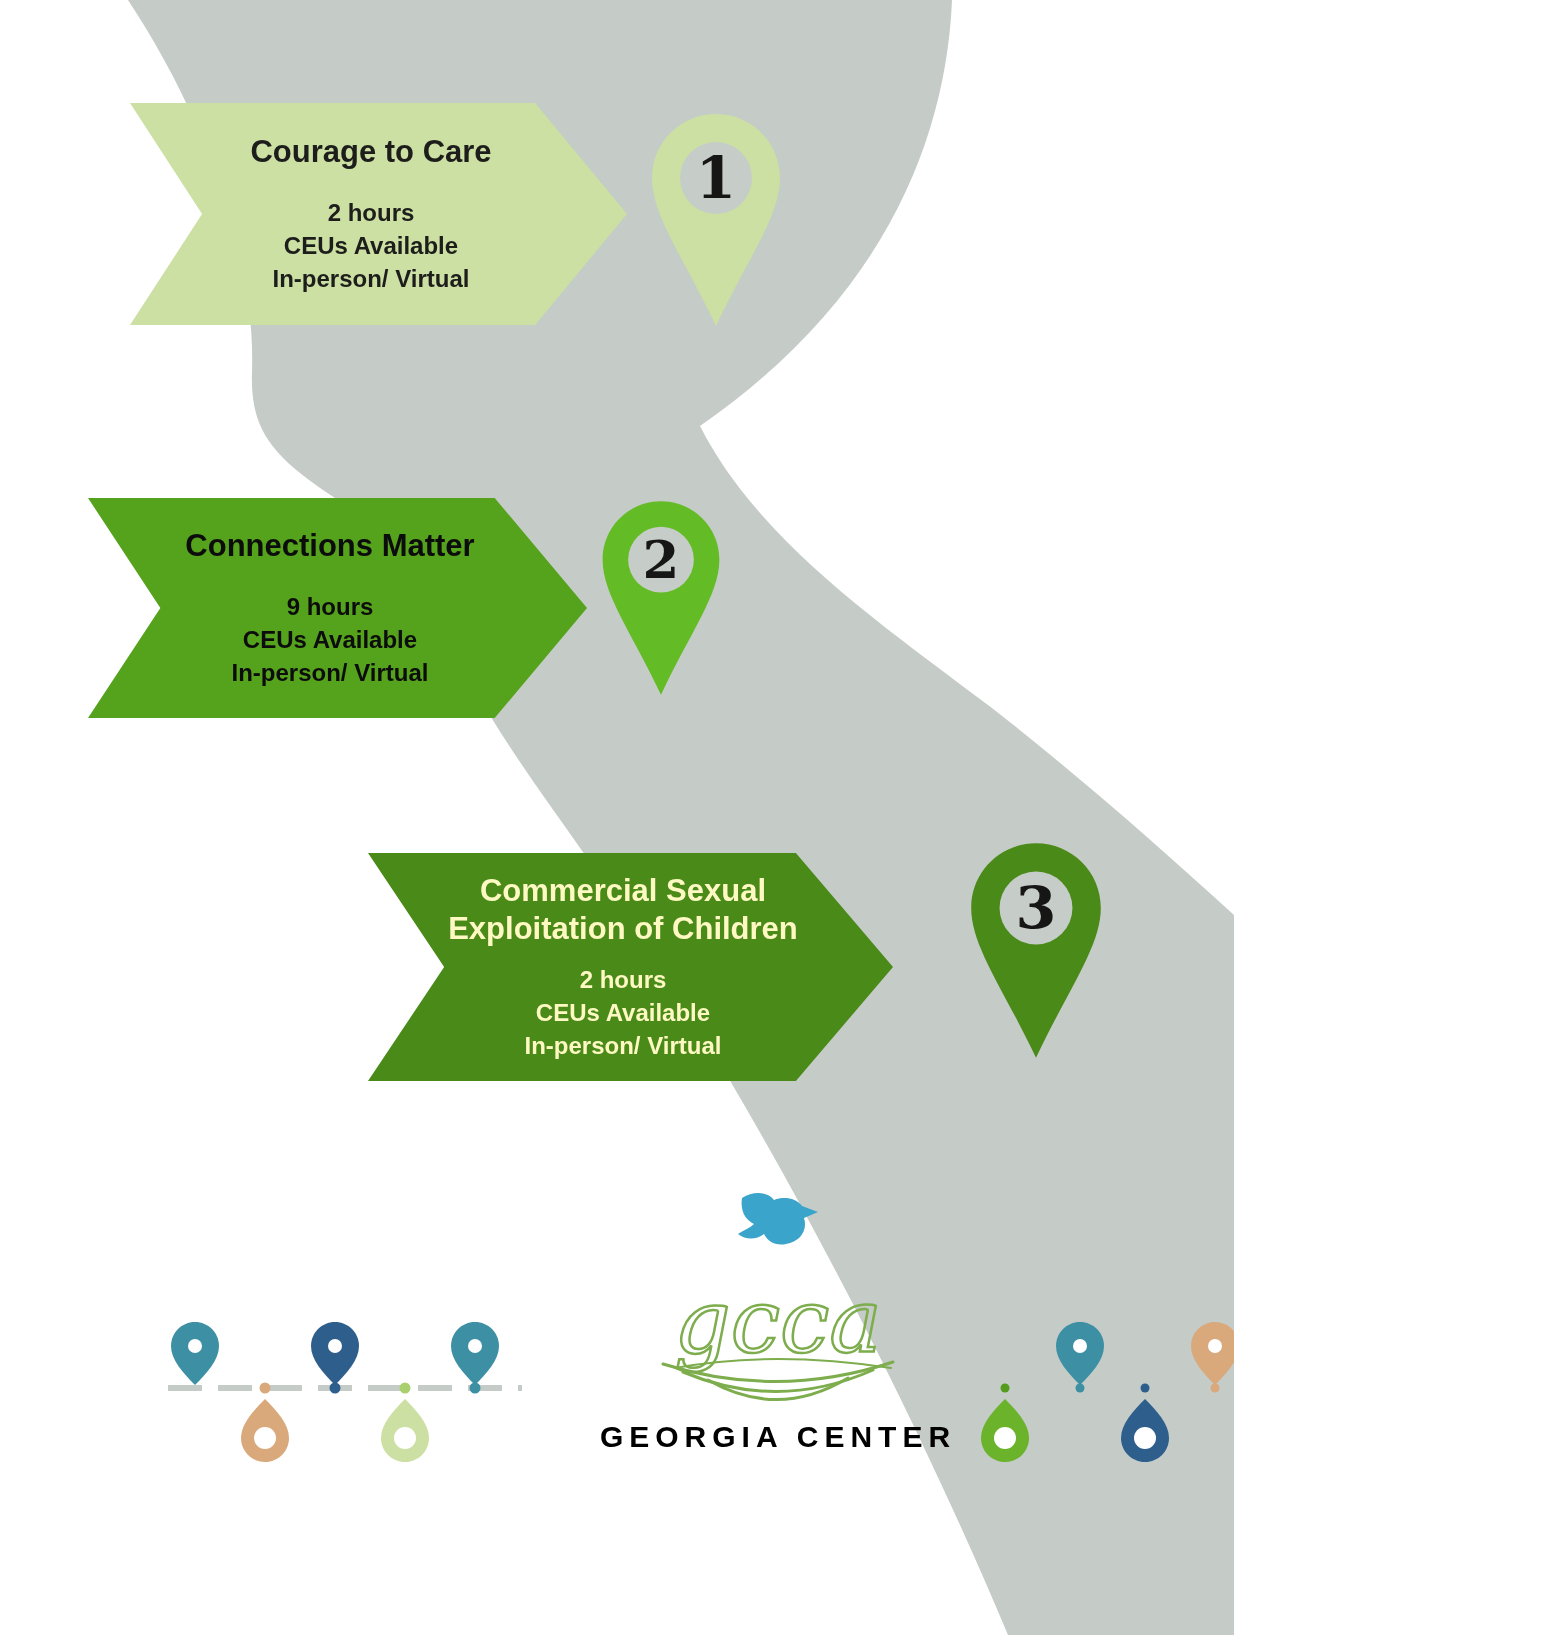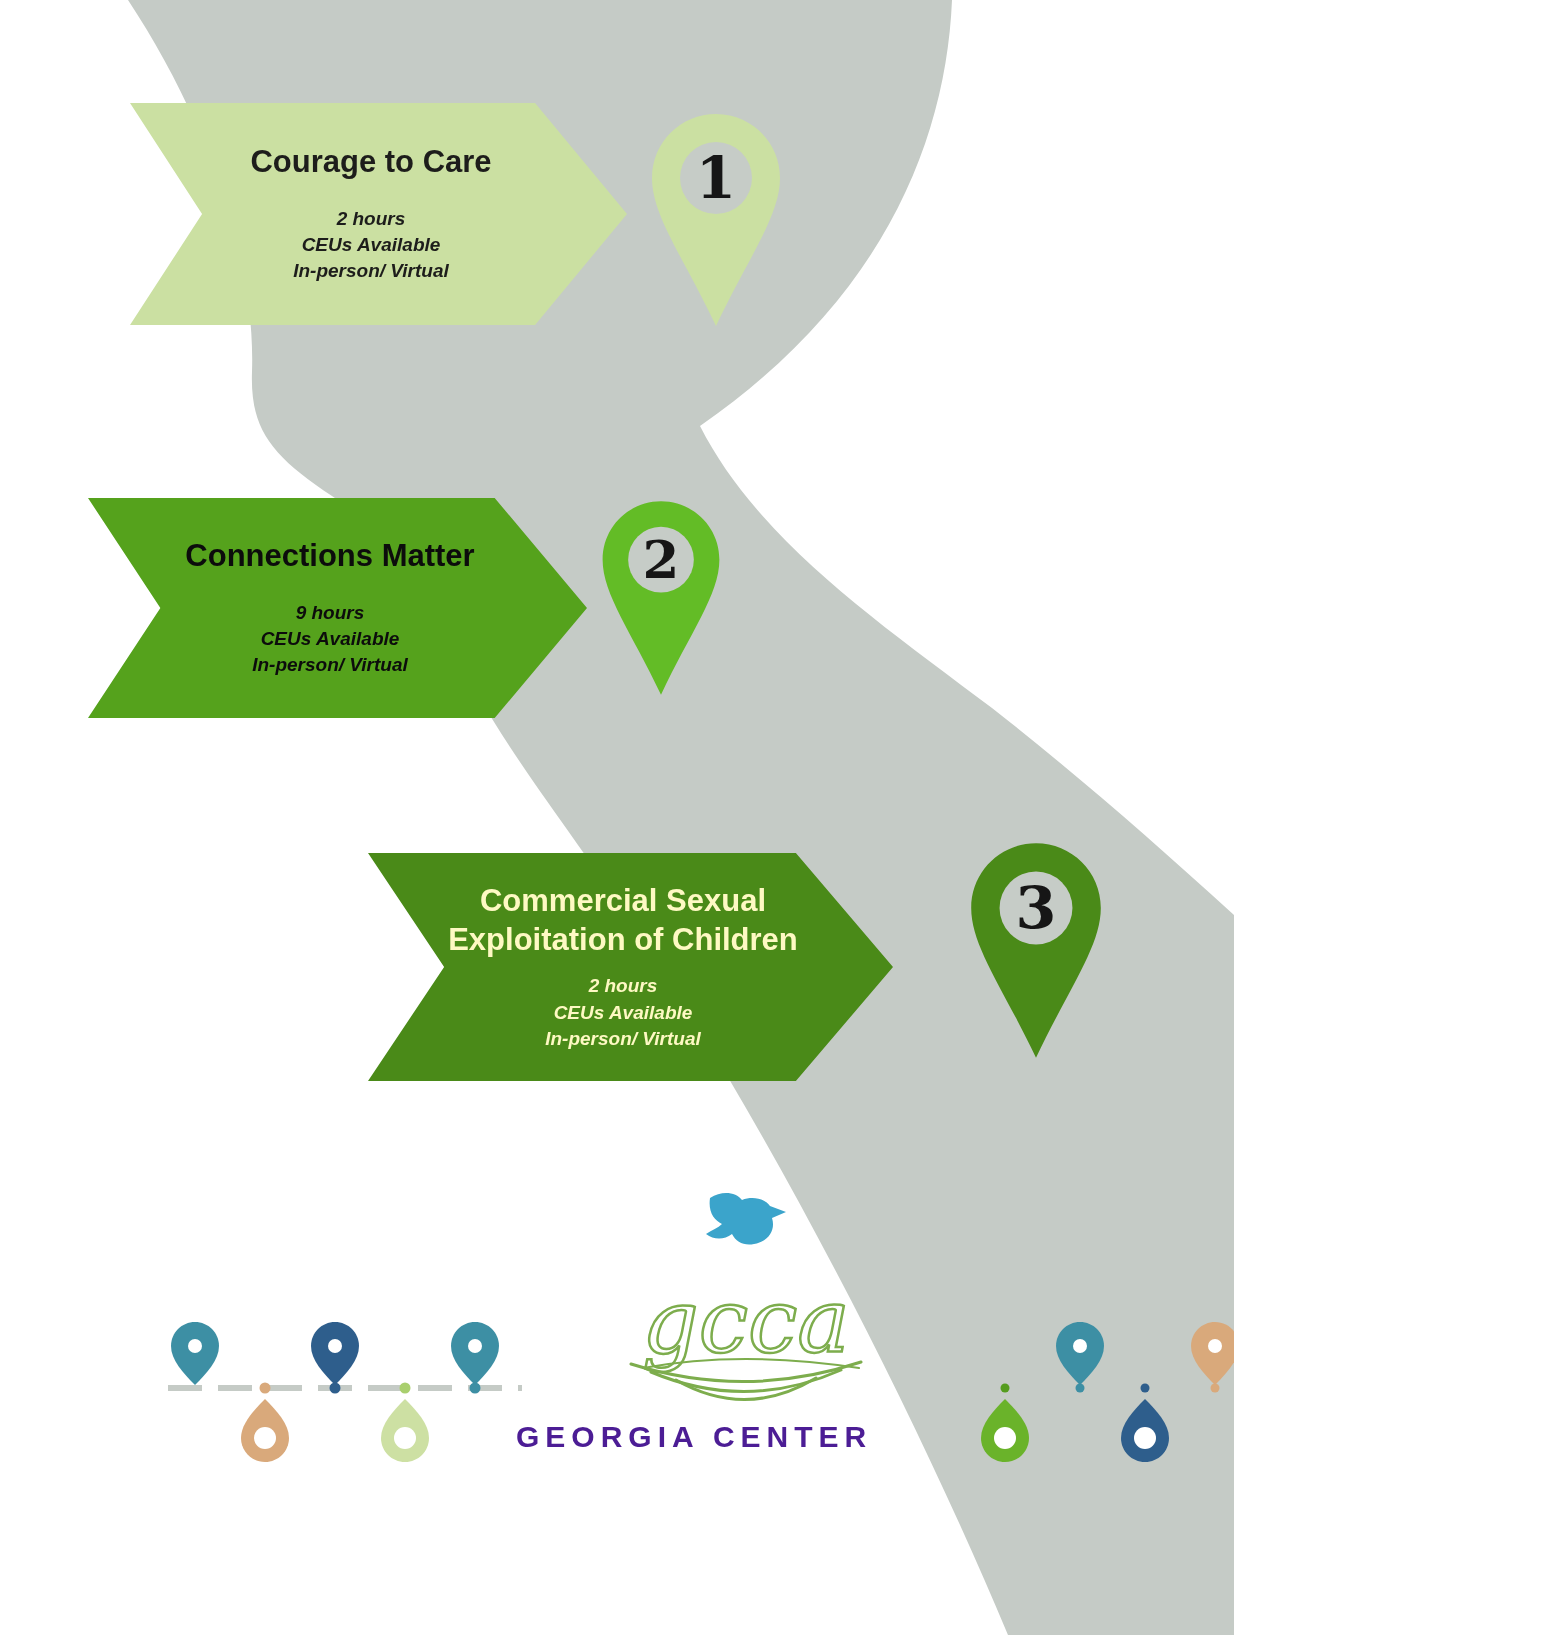--- a/index.html
+++ b/index.html
@@ -9,32 +9,32 @@
   }
   .road-svg{position:absolute;left:0;top:0;width:1545px;height:1635px;}
   .pin{position:absolute;}
   .decor{position:absolute;}
   .banner{
     position:absolute;display:flex;flex-direction:column;justify-content:center;align-items:center;
     text-align:center;box-sizing:border-box;padding:0 95px 0 80px;font-weight:bold;
     clip-path:polygon(0% 0%, 81.5% 0%, 100% 50%, 81.5% 100%, 0% 100%, 14.5% 50%);
   }
   .banner-title{font-size:31px;line-height:1.25;margin-bottom:24px;}
-  .banner-detail{font-size:19px;line-height:1.38;font-style:italic;}
+  .banner-detail{font-size:24px;line-height:1.38;}
   .banner-1{left:130px;top:103px;width:497px;height:222px;background:#cbe0a2;color:#1d1d1b;}
   .banner-2{left:88px;top:498px;width:499px;height:220px;background:#55a21c;color:#0c0c0c;}
   .banner-3{left:368px;top:853px;width:525px;height:228px;background:#4a8a18;color:#fef9c3;}
   .banner-3 .banner-title{max-width:400px;margin-bottom:14px;}
   .logo{
-    position:absolute;left:516px;top:1188px;width:460px;
+    position:absolute;left:548px;top:1188px;width:460px;text-align:center;
   }
   .logo-bird{width:100px;height:80px;margin:0 auto;display:block;}
   .logo-monogram{width:270px;height:132px;margin:4px auto 0;display:block;}
   .logo-line1{
-    margin-top:16px;color:#4c1d95;font-weight:bold;font-size:30px;letter-spacing:6px;
+    margin-top:16px;color:#000000;font-weight:bold;font-size:30px;letter-spacing:6px;
   }
   .logo-line2{
     margin-top:10px;color:#2f9ec6;font-weight:bold;font-size:30px;letter-spacing:5px;
   }
   .logo-line2 .small-word{font-size:21px;letter-spacing:4px;margin-right:10px;}
   .pin-number{font-family:"DejaVu Serif",serif;font-weight:bold;}
 </style>
 </head>
 <body>
 

